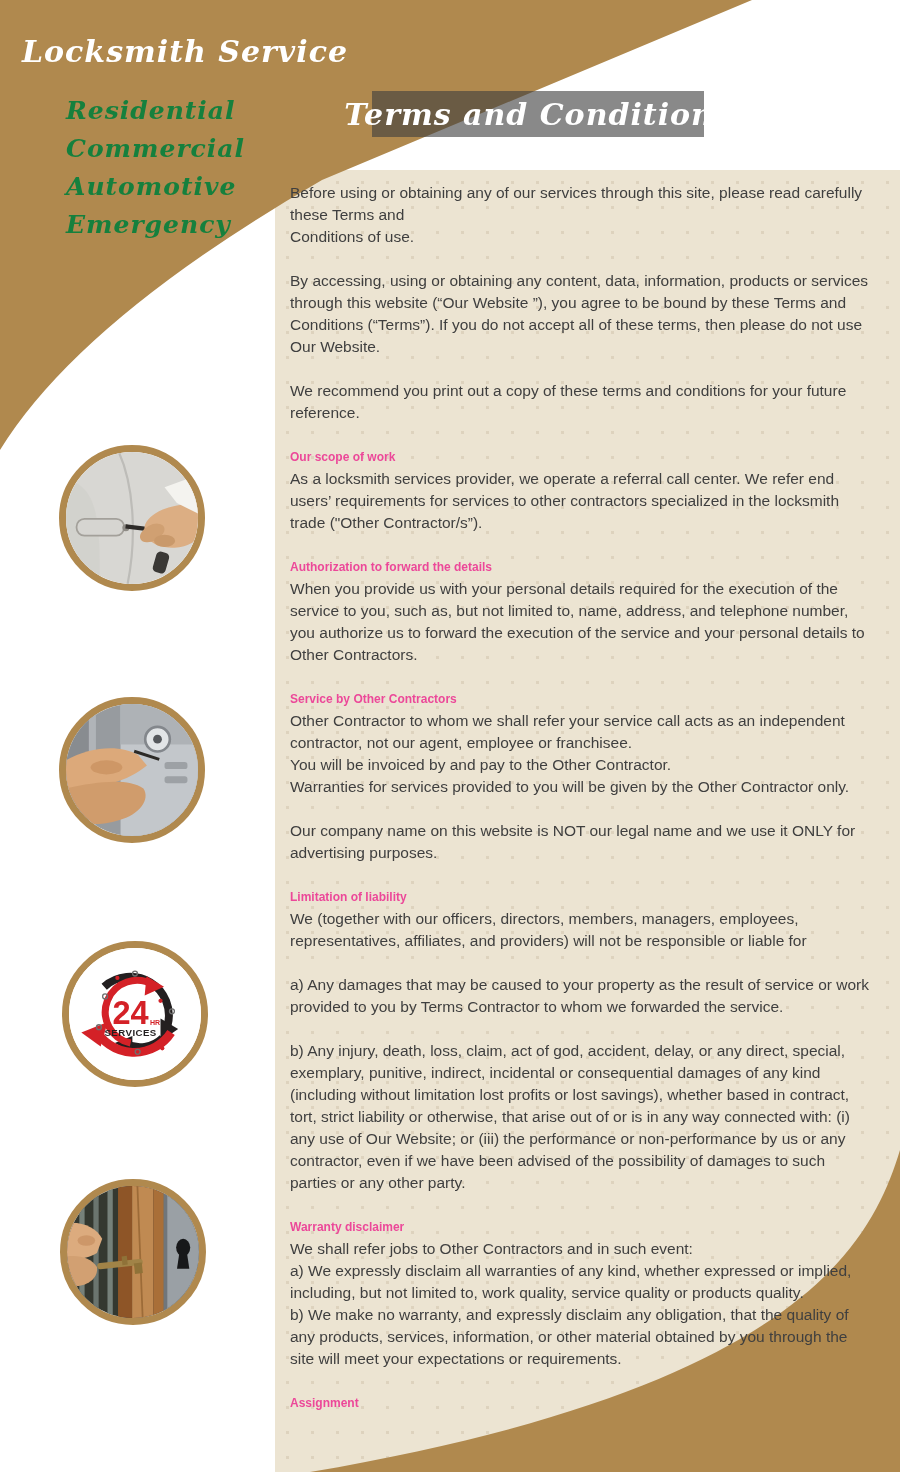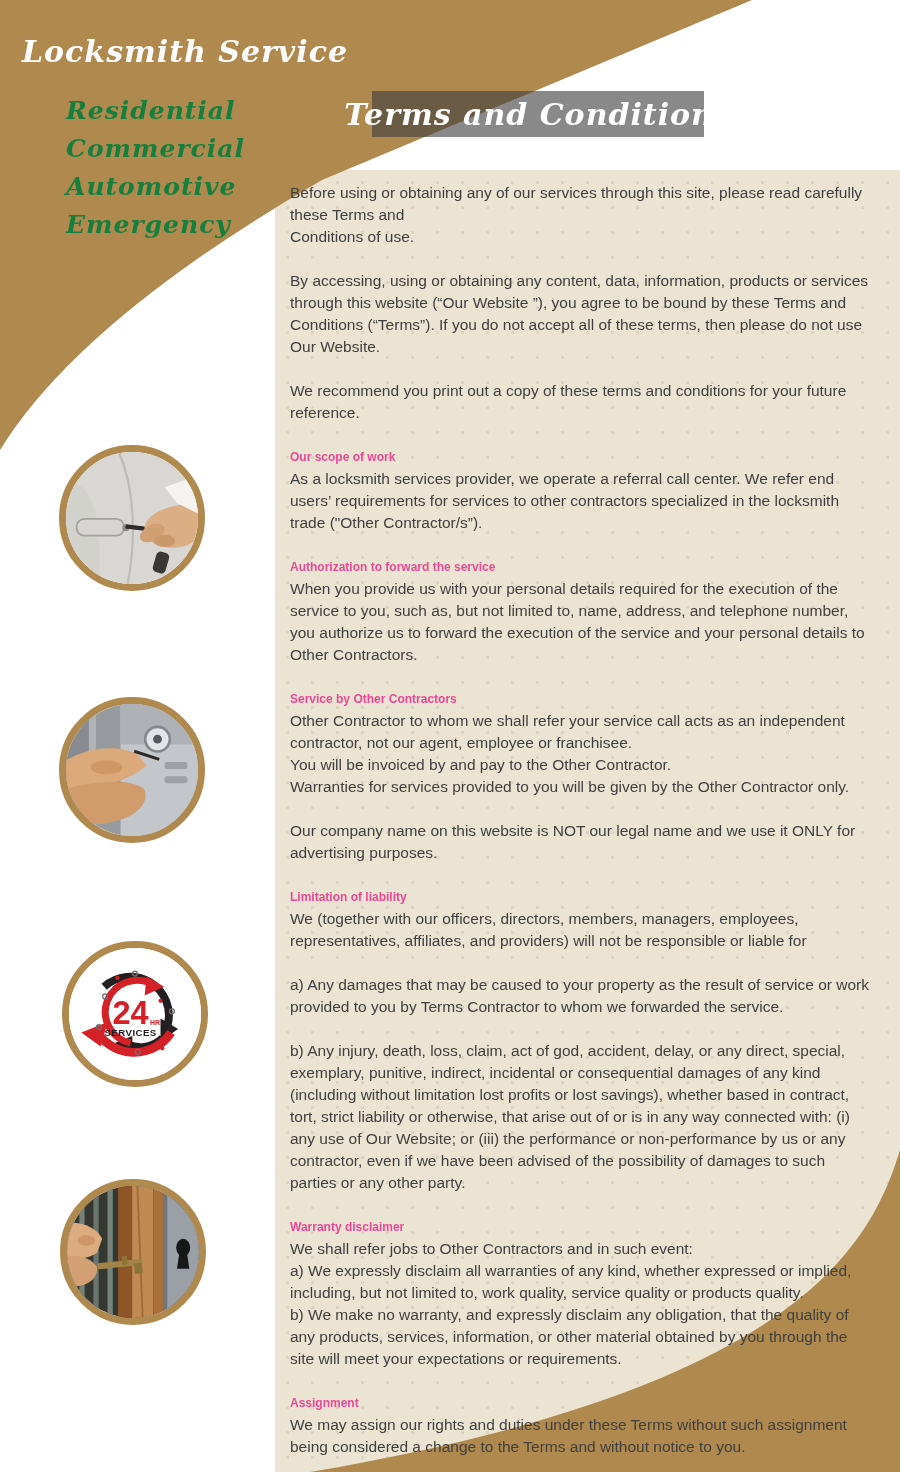--- a/index.html
+++ b/index.html
@@ -156,21 +156,21 @@
       <p>By accessing, using or obtaining any content, data, information, products or services through this website (“Our Website ”), you agree to be bound by these Terms and Conditions (“Terms”). If you do not accept all of these terms, then please do not use Our Website.</p>
     </section>
     <section class="ts">
       <p>We recommend you print out a copy of these terms and conditions for your future reference.</p>
     </section>
     <section class="ts">
       <h3>Our scope of work</h3>
       <p>As a locksmith services provider, we operate a referral call center. We refer end users’ requirements for services to other contractors specialized in the locksmith trade ("Other Contractor/s”).</p>
     </section>
     <section class="ts">
-      <h3>Authorization to forward the service</h3>
+      <h3>Authorization to forward the details</h3>
       <p>When you provide us with your personal details required for the execution of the service to you, such as, but not limited to, name, address, and telephone number, you authorize us to forward the execution of the service and your personal details to Other Contractors.</p>
     </section>
     <section class="ts">
       <h3>Service by Other Contractors</h3>
       <p>Other Contractor to whom we shall refer your service call acts as an independent contractor, not our agent, employee or franchisee.
 You will be invoiced by and pay to the Other Contractor.
 Warranties for services provided to you will be given by the Other Contractor only.</p>
     </section>
     <section class="ts">
       <p>Our company name on this website is NOT our legal name and we use it ONLY for advertising purposes.</p>
@@ -186,17 +186,16 @@
       <p>b) Any injury, death, loss, claim, act of god, accident, delay, or any direct, special, exemplary, punitive, indirect, incidental or consequential damages of any kind (including without limitation lost profits or lost savings), whether based in contract, tort, strict liability or otherwise, that arise out of or is in any way connected with: (i) any use of Our Website; or (iii) the performance or non-performance by us or any contractor, even if we have been advised of the possibility of damages to such parties or any other party.</p>
     </section>
     <section class="ts">
       <h3>Warranty disclaimer</h3>
       <p>We shall refer jobs to Other Contractors and in such event:
 a) We expressly disclaim all warranties of any kind, whether expressed or implied, including, but not limited to, work quality, service quality or products quality.
 b) We make no warranty, and expressly disclaim any obligation, that the quality of any products, services, information, or other material obtained by you through the site will meet your expectations or requirements.</p>
     </section>
     <section class="ts">
       <h3>Assignment</h3>
-      <p>We may assign our rights and duties under these Terms without such assignment being considered a change to the Terms and without notice to you.</p>
     </section>
   </div>
 
 </div>
 
 </body></html>

